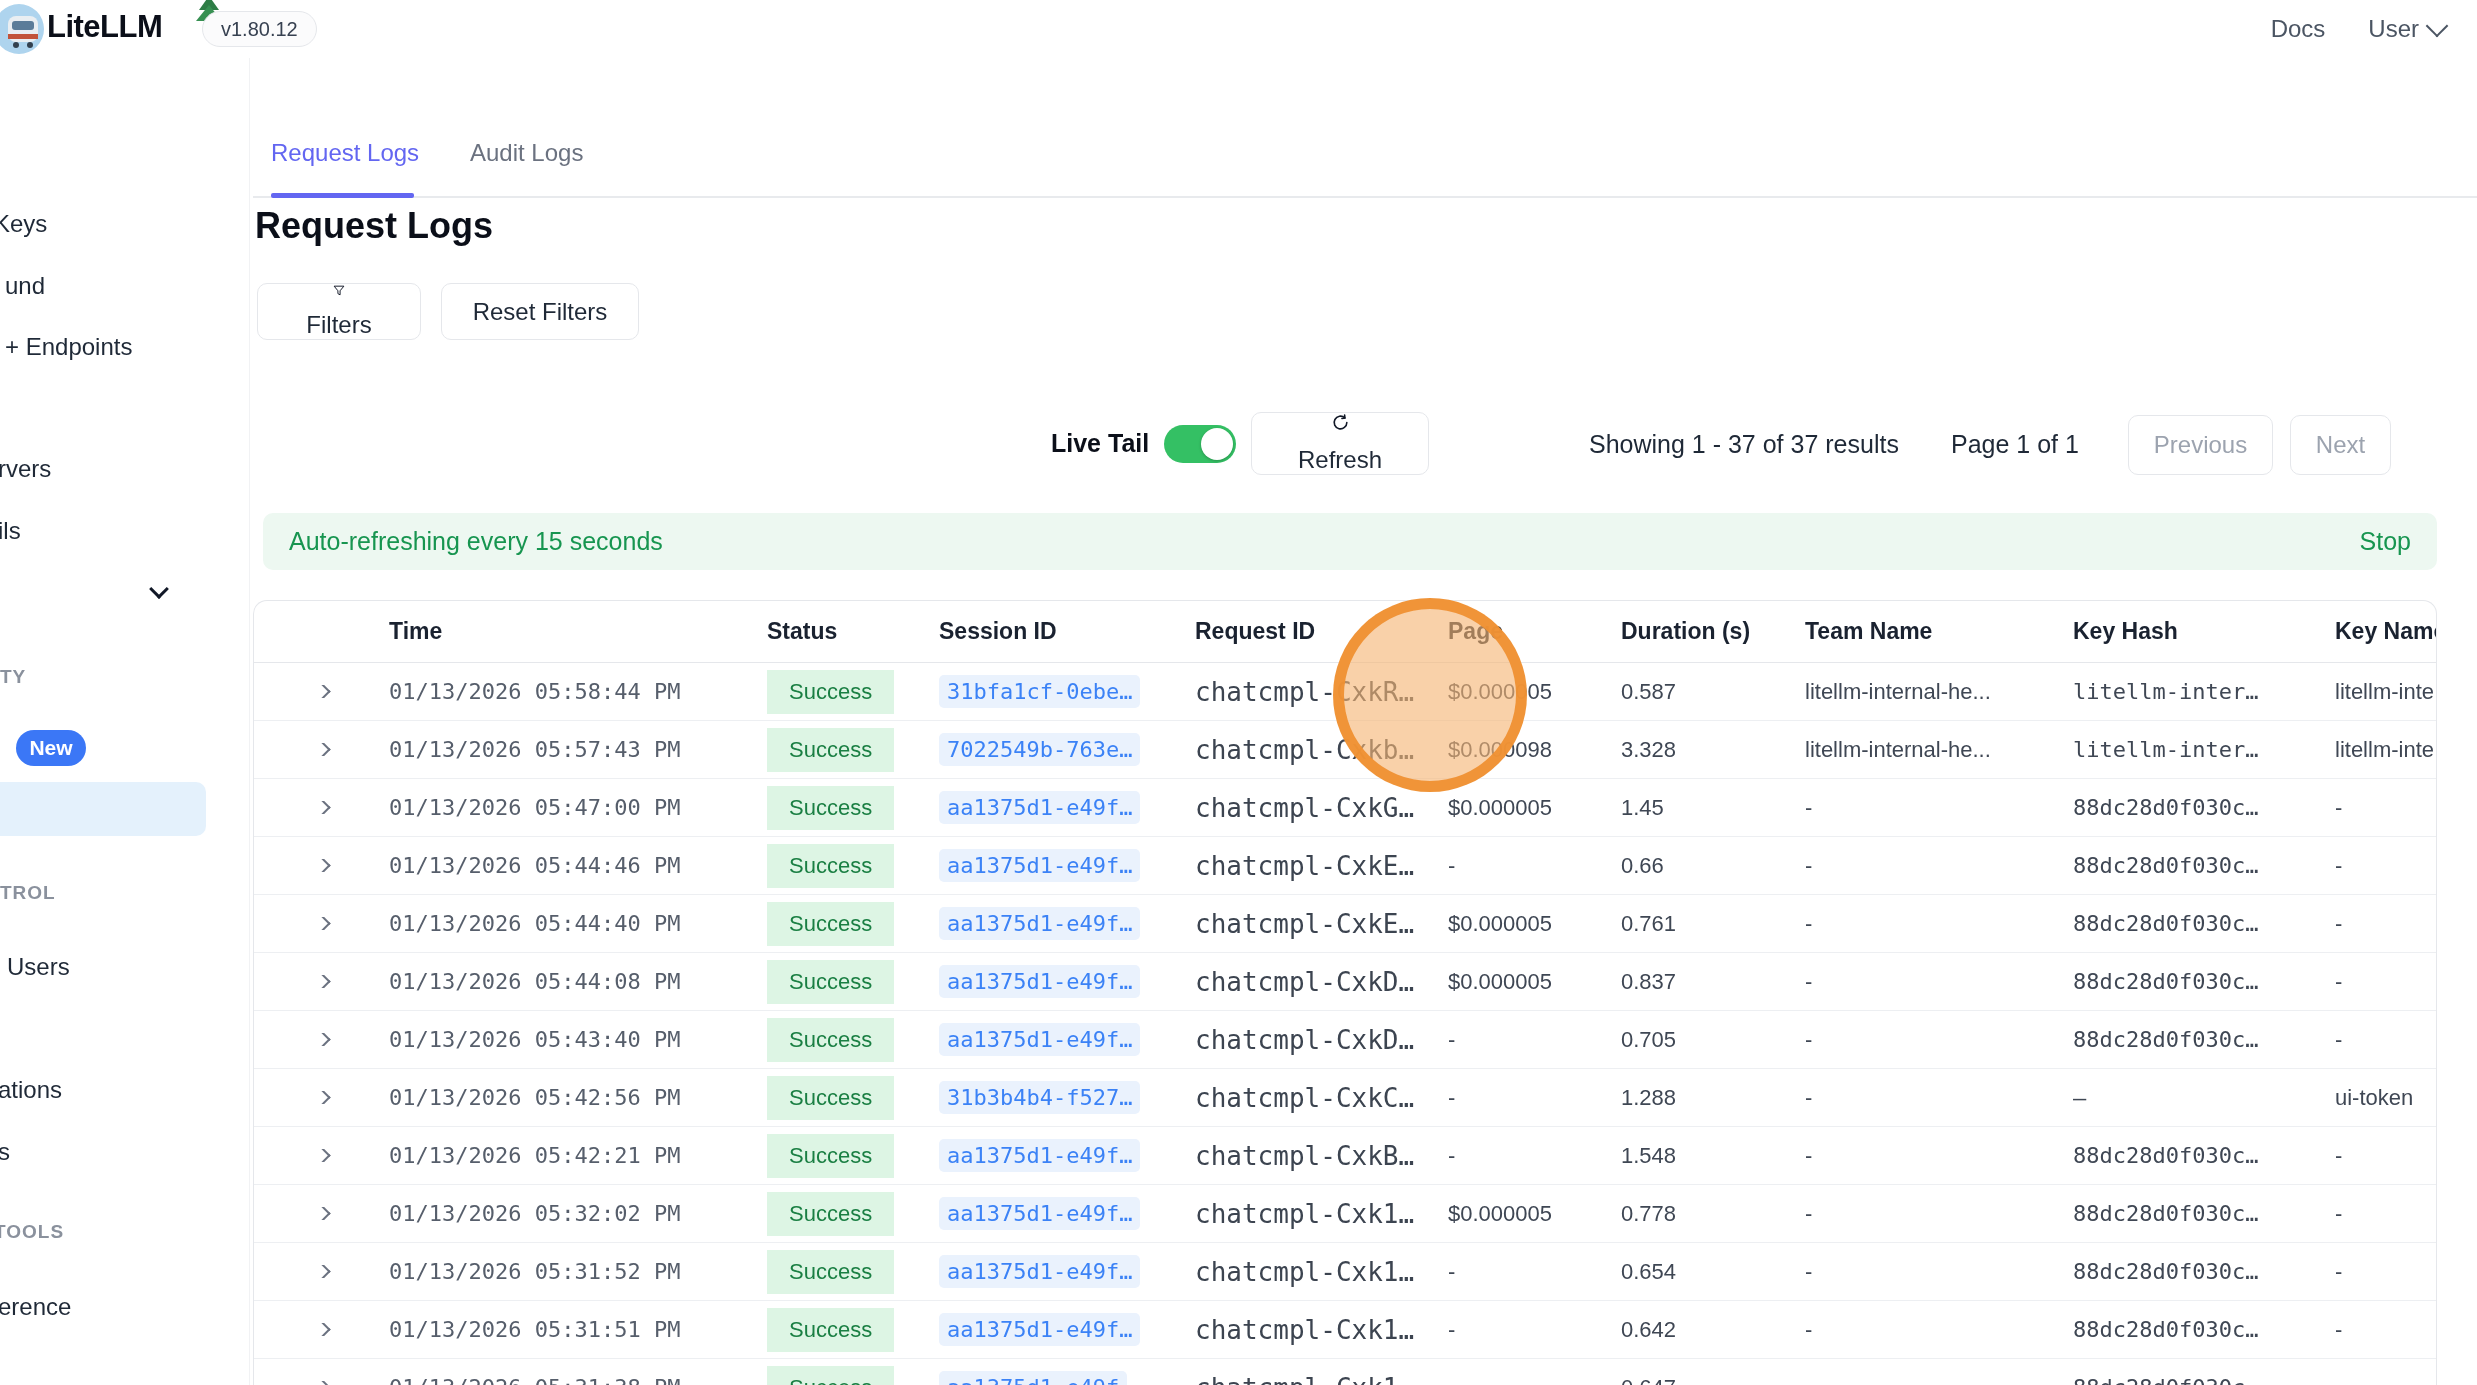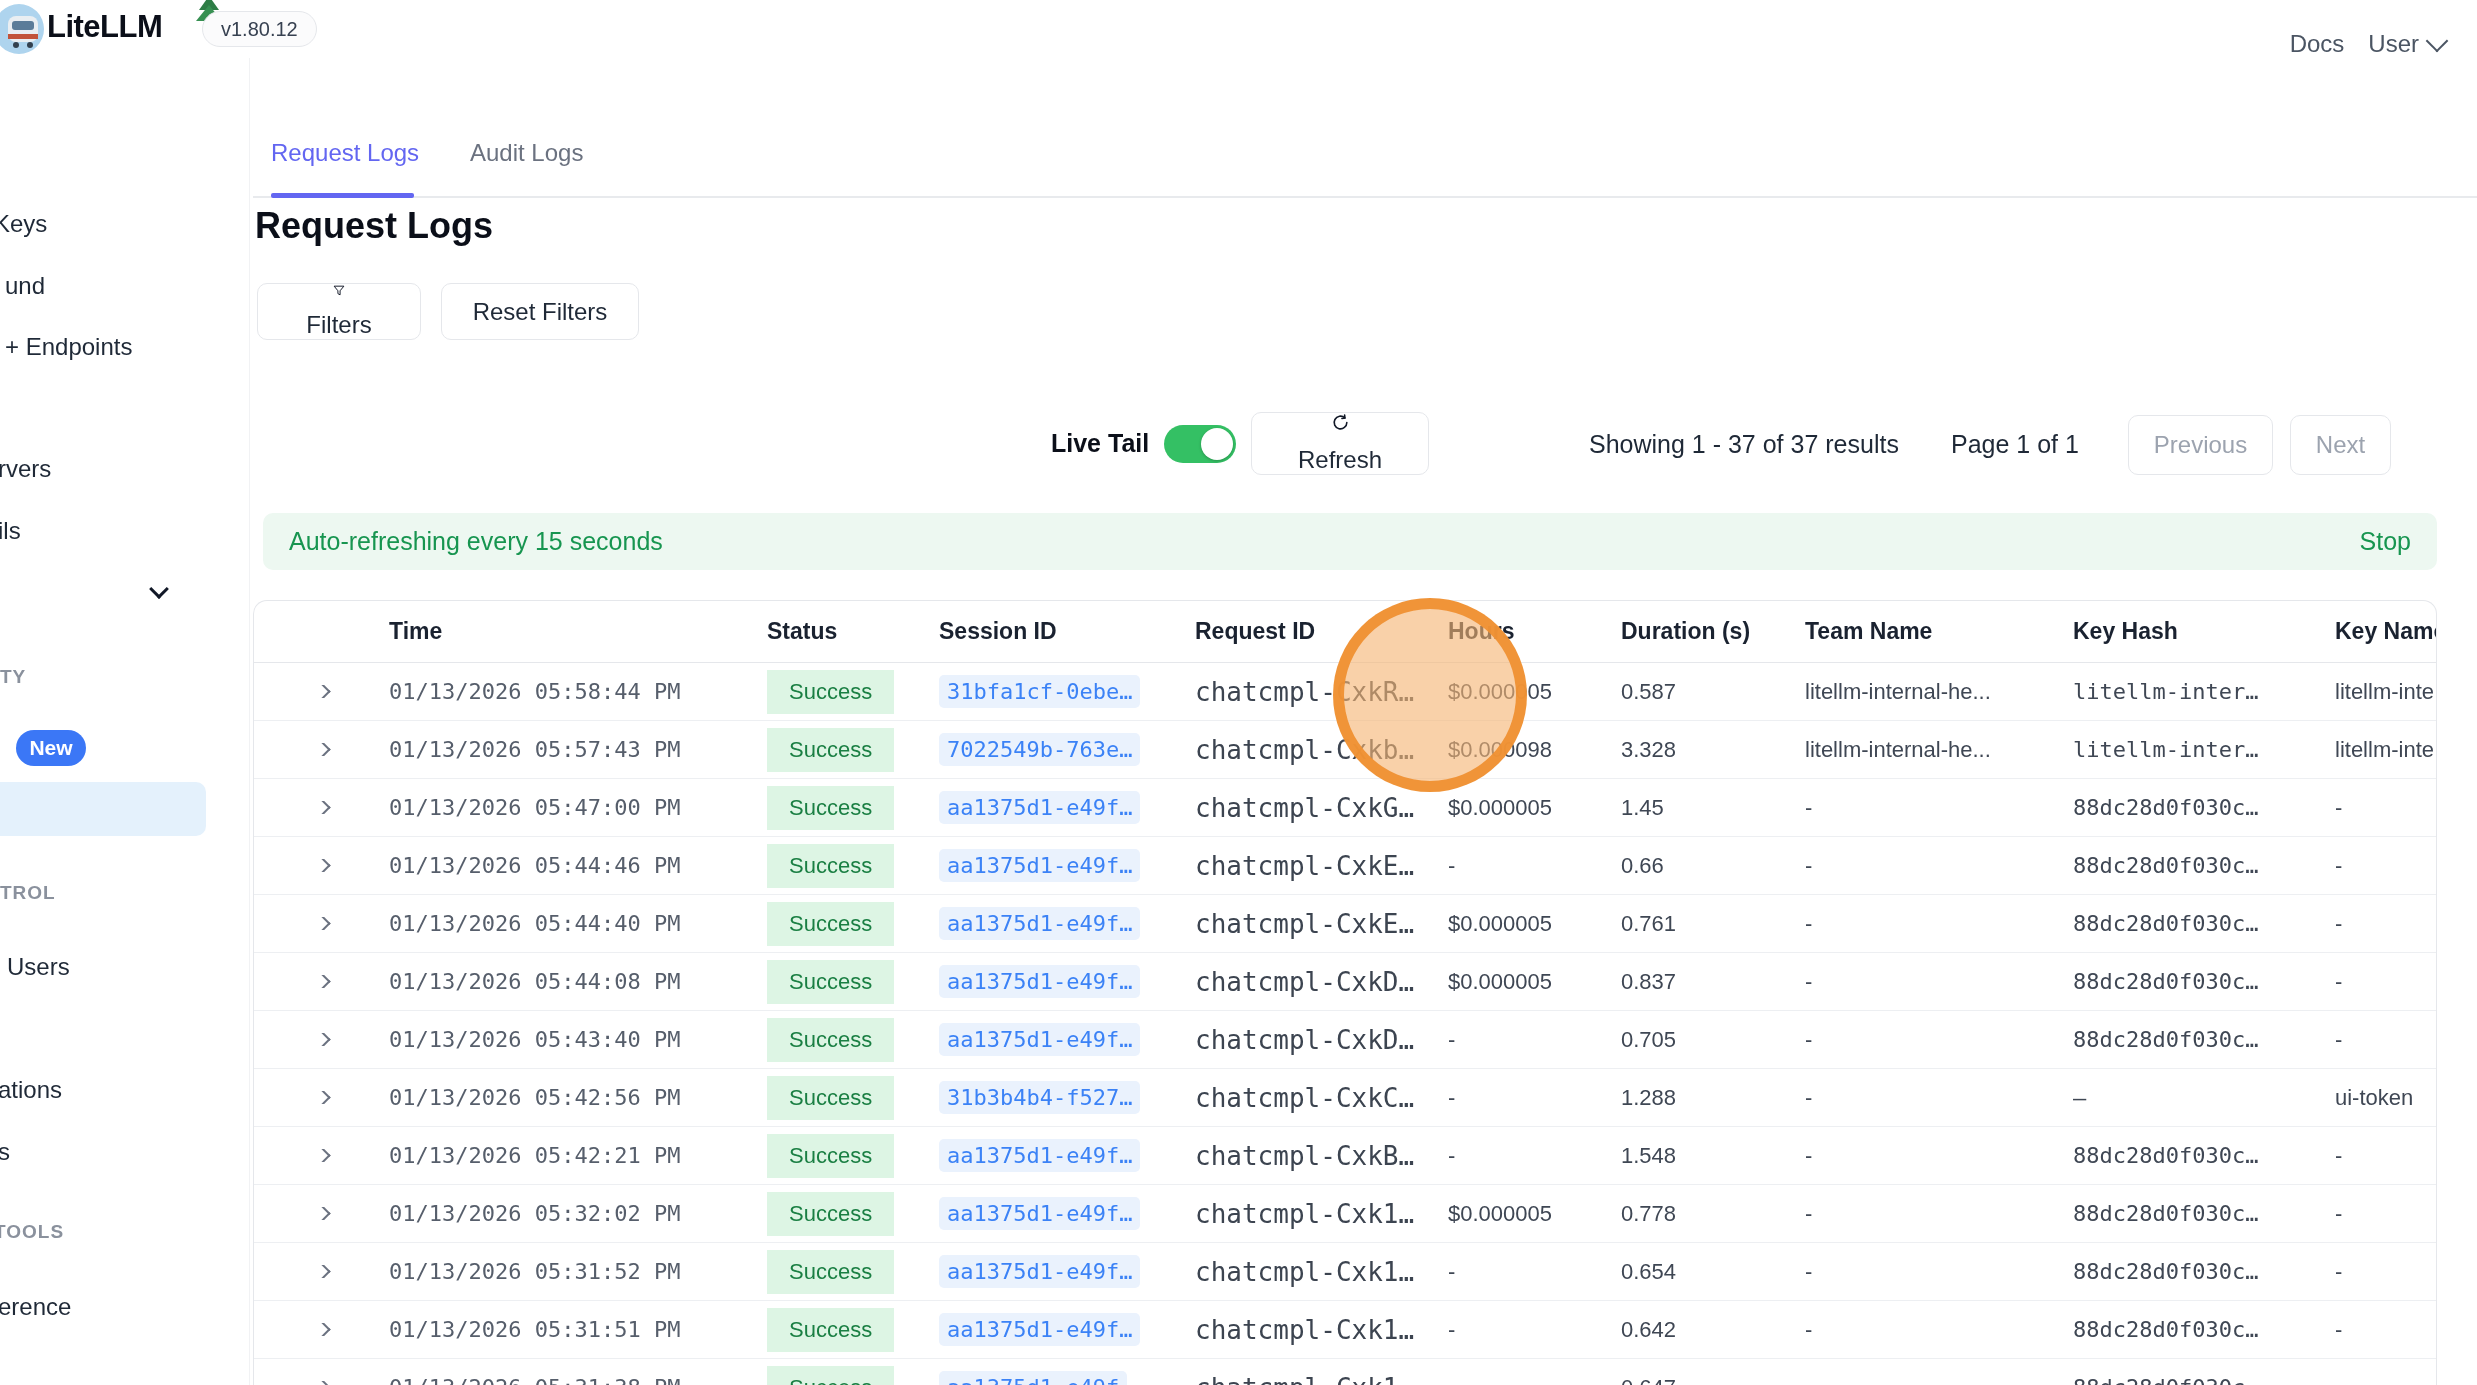--- a/index.html
+++ b/index.html
@@ -10,21 +10,21 @@
   }
 
   
   .topbar { position:absolute; left:0; top:0; width:2477px; height:58px; background:#fff; }
   .logo-circle { position:absolute; left:-6px; top:4px; width:50px; height:50px; border-radius:50%; background:#aed4ee; overflow:hidden; }
   .logo-text { position:absolute; left:47px; top:9px; font-size:31px; font-weight:700; letter-spacing:-0.5px; color:#0b0f19; }
   .version-badge { position:absolute; left:202px; top:11px; height:36px; padding:0 18px; background:#fbfbfc; border:1px solid #e5e7eb; border-radius:18px; display:flex; align-items:center; font-size:20px; color:#374151; }
   .tree-icon { position:absolute; left:196px; top:-4px; width:26px; height:30px; }
   .tree-icon .t1 { position:absolute; left:3px; top:0; width:0; height:0; border-left:10px solid transparent; border-right:10px solid transparent; border-bottom:14px solid #2e7d46; }
   .tree-icon .t2 { position:absolute; left:0; top:9px; width:0; height:0; border-left:13px solid transparent; border-right:13px solid transparent; border-bottom:16px solid #379052; }
-  .topbar-right { position:absolute; right:32px; top:0; height:58px; display:flex; align-items:flex-end; gap:24px; }
+  .topbar-right { position:absolute; right:32px; top:0; height:58px; display:flex; align-items:center; gap:43px; }
   .topbar-link { font-size:24px; color:#4b5563; cursor:pointer; }
   .user-menu { display:flex; align-items:center; gap:10px; font-size:24px; color:#4b5563; cursor:pointer; }
   .chev-down { width:16px; height:16px; border-right:2.5px solid #4b5563; border-bottom:2.5px solid #4b5563; transform:rotate(45deg); margin-top:-6px; }
 
   
   .sidebar { position:absolute; left:0; top:58px; width:250px; height:1327px; background:#fff; border-right:1px solid #f1f2f4; overflow:hidden; }
   .side-item { position:absolute; left:0; font-size:24px; color:#1f2937; white-space:nowrap; cursor:pointer; }
   .side-section { position:absolute; left:0; font-size:19px; font-weight:700; letter-spacing:1px; color:#8a919d; white-space:nowrap; }
   .side-chevron { position:absolute; left:152px; top:524px; width:20px; height:20px; cursor:pointer; }
   .side-chevron i { display:block; width:14px; height:14px; border-right:3.5px solid #111827; border-bottom:3.5px solid #111827; transform:rotate(45deg); }
@@ -170,21 +170,21 @@
     <span class="banner-stop">Stop</span>
   </div>
 
   <div class="table-card">
     <div class="trow thead">
       <div class="hcell"></div>
       <div class="hcell">Time</div>
       <div class="hcell">Status</div>
       <div class="hcell">Session ID</div>
       <div class="hcell">Request ID</div>
-      <div class="hcell">Hours</div>
+      <div class="hcell">Page</div>
       <div class="hcell">Duration (s)</div>
       <div class="hcell">Team Name</div>
       <div class="hcell">Key Hash</div>
       <div class="hcell">Key Name</div>
     </div>
     <div class="tbody">
     <div class="trow">
       <div class="cell expander">
             <i></i>
           </div>

